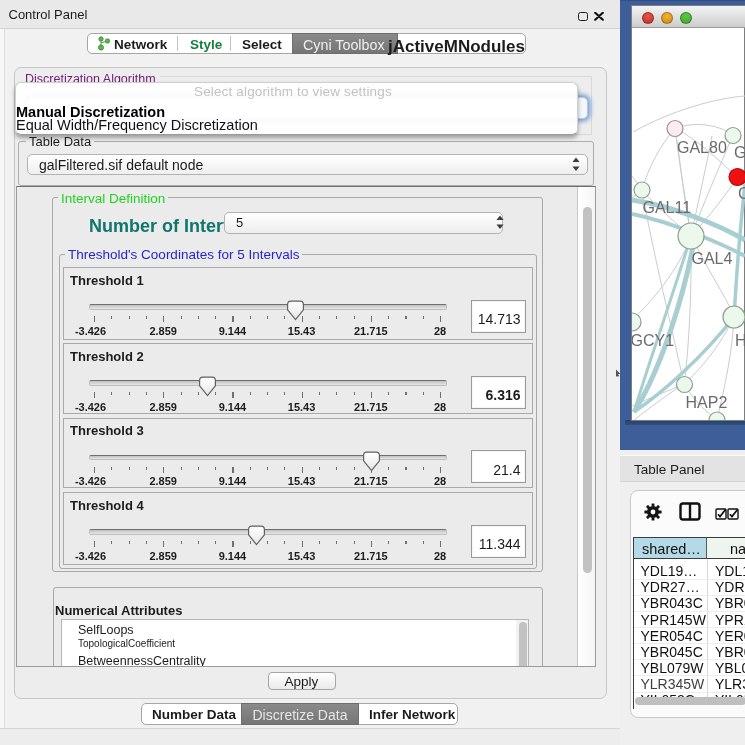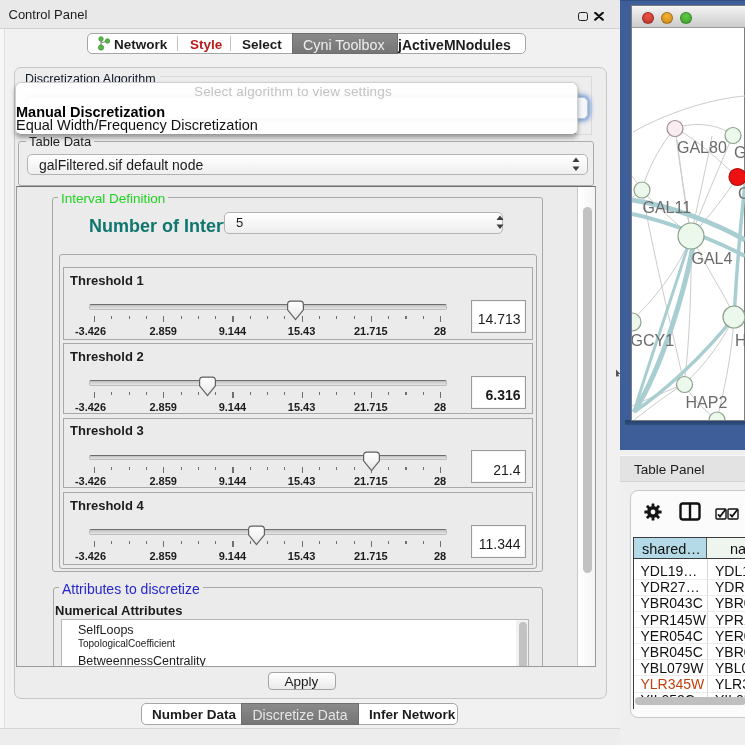--- a/index.html
+++ b/index.html
@@ -19,49 +19,50 @@
 <div style="position:absolute;left:292px;top:33px;width:106px;height:21px;background:linear-gradient(#8a8a8a,#757575);border:1px solid #6e6e6e;"></div>
 <div style="position:absolute;left:177px;top:36px;width:1px;height:15px;background:#c2c2c2;"></div>
 <div style="position:absolute;left:230px;top:36px;width:1px;height:15px;background:#c2c2c2;"></div>
 <svg class="b" style="left:97px;top:36px" width="14" height="15" viewBox="0 0 14 15">
     <path d="M4,3 L4,11 M4,7 L10,5" stroke="#8a8a8a" stroke-width="1.2" fill="none"></path>
     <circle cx="4" cy="3" r="2.2" fill="#57b847" stroke="#3a8f2e" stroke-width="0.8"></circle>
     <circle cx="4" cy="11.5" r="2.6" fill="#57b847" stroke="#3a8f2e" stroke-width="0.8"></circle>
     <circle cx="10.5" cy="5" r="2.2" fill="#57b847" stroke="#3a8f2e" stroke-width="0.8"></circle>
   </svg>
 <div style="position:absolute;left:114px;top:37px;font-size:13.5px;color:#1c1c1c;font-weight:bold;white-space:nowrap;">Network</div>
-<div style="position:absolute;left:190px;top:37px;font-size:13.5px;color:#b91c1c;font-weight:bold;white-space:nowrap;">Style</div>
+<div style="position:absolute;left:190px;top:37px;font-size:13.5px;color:#15803d;font-weight:bold;white-space:nowrap;">Style</div>
 <div style="position:absolute;left:242px;top:37px;font-size:13.5px;color:#1c1c1c;font-weight:bold;white-space:nowrap;">Select</div>
 <div style="position:absolute;left:303px;top:36.5px;font-size:14.3px;color:#efefef;font-weight:normal;white-space:nowrap;">Cyni Toolbox</div>
-<div style="position:absolute;left:398px;top:37px;font-size:14px;color:#1c1c1c;font-weight:bold;white-space:nowrap;">jActiveMNodules</div>
+<div style="position:absolute;left:388px;top:37px;font-size:17px;color:#1c1c1c;font-weight:bold;white-space:nowrap;">jActiveMNodules</div>
 <div style="position:absolute;left:14px;top:67px;width:593px;height:632px;background:#ededed;border:1px solid #c6c6c6;border-radius:7px;"></div>
 <div style="position:absolute;left:160px;top:76px;width:432px;height:1px;background:#d9d9d9;"></div>
 <div style="position:absolute;left:591px;top:76px;width:1px;height:59px;background:#d9d9d9;"></div>
 <div style="position:absolute;left:560px;top:134px;width:32px;height:1px;background:#d9d9d9;"></div>
-<div style="position:absolute;left:25px;top:71.5px;font-size:12.5px;color:#0f172a;font-weight:normal;white-space:nowrap;">Discretization Algorithm</div>
+<div style="position:absolute;left:25px;top:71.5px;font-size:12.5px;color:#701a75;font-weight:normal;white-space:nowrap;">Discretization Algorithm</div>
 <div style="position:absolute;left:27px;top:97px;width:561px;height:22px;background:#f4f6fa;border:1px solid #b9c6d8;border-radius:5px;box-shadow:0 0 4px 2.5px rgba(92,142,210,0.8);"></div>
 <div style="position:absolute;left:18px;top:141px;width:576px;height:45px;border:1px solid #adadad;border-radius:3px;"></div>
 <div style="position:absolute;left:26px;top:134px;font-size:13px;color:#1c1c1c;font-weight:normal;white-space:nowrap;"><span style="background:#ededed;padding:0 3px;">Table Data</span></div>
 <div style="position:absolute;left:27px;top:154px;width:561px;height:21px;background:linear-gradient(#ffffff,#efefef);border:1px solid #b3b3b3;border-radius:5px;"></div>
 <div style="position:absolute;left:39px;top:157px;font-size:14px;color:#1c1c1c;font-weight:normal;white-space:nowrap;">galFiltered.sif default node</div>
 <svg class="b" style="left:570px;top:157px" width="12" height="15" viewBox="0 0 12 15">
     <path d="M6,0.5 L9.5,5 L2.5,5 Z" fill="#3c3c3c"></path>
     <path d="M6,14 L9.5,9.5 L2.5,9.5 Z" fill="#3c3c3c"></path>
   </svg>
 <div style="position:absolute;left:16px;top:186px;width:580px;height:481px;background:#ebebeb;border:1px solid #9a9a9a;border-top:1px solid #6f6f6f;overflow:hidden;">
 <div style="position:absolute;left:35px;top:10px;width:491px;height:375px;border:1px solid #a8a8a8;border-radius:3px;"></div>
 <div style="position:absolute;left:41px;top:3.5px;font-size:13.5px;color:#21d321;font-weight:normal;white-space:nowrap;"><span style="background:#ebebeb;padding:0 3px;">Interval Definition</span></div>
 <div style="position:absolute;left:72px;top:29px;font-size:18px;color:#0f766e;font-weight:bold;white-space:nowrap;">Number of Intervals</div>
 <div style="position:absolute;left:207px;top:25px;width:279px;height:22px;background:linear-gradient(#ffffff,#ededed);border:1px solid #b3b3b3;border-radius:5px;"></div>
 <div style="position:absolute;left:219px;top:28px;font-size:13px;color:#1c1c1c;font-weight:normal;white-space:nowrap;">5</div>
 <svg class="b" style="left:477px;top:28px" width="12" height="15" viewBox="0 0 12 15">
       <path d="M6,0.5 L9.5,5 L2.5,5 Z" fill="#3c3c3c"></path>
       <path d="M6,14 L9.5,9.5 L2.5,9.5 Z" fill="#3c3c3c"></path>
     </svg>
 <div style="position:absolute;left:42px;top:67px;width:478px;height:315px;border:1px solid #a8a8a8;border-radius:3px;"></div>
+<div style="position:absolute;left:48px;top:59.5px;font-size:13.5px;color:#2626cc;font-weight:normal;white-space:nowrap;"><span style="background:#ebebeb;padding:0 3px;">Threshold's Coordinates for 5 Intervals</span></div>
 <div style="position:absolute;left:46px;top:80.0px;width:470px;height:72.5px;border:1px solid #a8a8a8;background:#ebebeb;"></div>
 <div style="position:absolute;left:53px;top:85.5px;font-size:13px;color:#1c1c1c;font-weight:bold;white-space:nowrap;">Threshold 1</div>
 <div style="position:absolute;left:72.0px;top:117.0px;width:358.0px;height:5.8px;background:linear-gradient(#c0c0c0,#e6e6e6);border:1px solid #bdbdbd;border-top:1.4px solid #6e6e6e;border-radius:2px;"></div>
 <div style="position:absolute;left:77.0px;top:129.3px;width:1.2px;height:6.2px;background:#6f6f6f;"></div>
 <div style="position:absolute;left:94.3px;top:129.3px;width:1.2px;height:3.0px;background:#6f6f6f;"></div>
 <div style="position:absolute;left:111.6px;top:129.3px;width:1.2px;height:3.0px;background:#6f6f6f;"></div>
 <div style="position:absolute;left:128.9px;top:129.3px;width:1.2px;height:3.0px;background:#6f6f6f;"></div>
 <div style="position:absolute;left:146.2px;top:129.3px;width:1.2px;height:6.2px;background:#6f6f6f;"></div>
 <div style="position:absolute;left:163.5px;top:129.3px;width:1.2px;height:3.0px;background:#6f6f6f;"></div>
 <div style="position:absolute;left:180.8px;top:129.3px;width:1.2px;height:3.0px;background:#6f6f6f;"></div>
@@ -217,21 +218,20 @@
           <stop offset="0" stop-color="#ffffff"></stop>
           <stop offset="0.55" stop-color="#f2f2f2"></stop>
           <stop offset="1" stop-color="#e3e3e3"></stop>
         </linearGradient>
       </defs>
       <path d="M1.6,4.4 Q1.6,1.2 4.8,1.2 L14.2,1.2 Q17.4,1.2 17.4,4.4 L17.4,9.8 L9.5,19.6 L1.6,9.8 Z" fill="url(#g492)" stroke="#606060" stroke-width="1.2"></path>
     </svg>
 <div style="position:absolute;left:453.5px;top:337.79999999999995px;width:55.5px;height:33px;background:#ffffff;border:1px solid #9a9a9a;box-shadow:inset 0 0 0 1px #f5f5f5;"></div>
 <div style="position:absolute;left:453.5px;top:349.20000000000005px;font-size:14px;color:#1c1c1c;font-weight:normal;white-space:nowrap;"><span style="display:inline-block;width:50px;text-align:right;">11.344</span></div>
 <div style="position:absolute;left:36px;top:400px;width:490px;height:130px;border:1px solid #a8a8a8;border-radius:3px;"></div>
-<div style="position:absolute;left:42px;top:393.5px;font-size:14px;color:#2626cc;font-weight:normal;white-space:nowrap;"><span style="background:#ebebeb;padding:0 3px;">Attributes to discretize</span></div>
 <div style="position:absolute;left:38px;top:415.5px;font-size:13px;color:#1c1c1c;font-weight:bold;white-space:nowrap;">Numerical Attributes</div>
 <div style="position:absolute;left:44px;top:431.5px;width:467.5px;height:60px;background:#ffffff;border:1px solid #b5b5b5;"></div>
 <div style="position:absolute;left:61px;top:435.5px;font-size:12.5px;color:#1c1c1c;font-weight:normal;white-space:nowrap;">SelfLoops</div>
 <div style="position:absolute;left:61px;top:451px;font-size:10px;color:#1c1c1c;font-weight:normal;white-space:nowrap;">TopologicalCoefficient</div>
 <div style="position:absolute;left:61px;top:466.5px;font-size:12.5px;color:#1c1c1c;font-weight:normal;white-space:nowrap;">BetweennessCentrality</div>
 <div style="position:absolute;left:498.5px;top:432.5px;width:12.5px;height:58px;background:#f2f2f2;"></div>
 <div style="position:absolute;left:501.5px;top:434.5px;width:8.5px;height:56px;background:#c2c2c2;border-radius:4px;"></div>
 <div style="position:absolute;left:560px;top:0.19999999999998863px;width:19px;height:480px;background:linear-gradient(90deg,#ffffff,#f4f4f4);border-left:1px solid #c8c8c8;"></div>
 <div style="position:absolute;left:566px;top:20px;width:8.5px;height:366px;background:#c2c2c2;border-radius:4.5px;"></div>
 </div>
@@ -358,21 +358,21 @@
 <div style="position:absolute;left:640.5px;top:595.4000000000001px;font-size:14px;color:#111;font-weight:normal;white-space:nowrap;">YBR043C</div>
 <div style="position:absolute;left:715px;top:595.4000000000001px;font-size:14px;color:#111;font-weight:normal;white-space:nowrap;">YBR043</div>
 <div style="position:absolute;left:640.5px;top:611.5000000000001px;font-size:14px;color:#111;font-weight:normal;white-space:nowrap;">YPR145W</div>
 <div style="position:absolute;left:715px;top:611.5000000000001px;font-size:14px;color:#111;font-weight:normal;white-space:nowrap;">YPR145</div>
 <div style="position:absolute;left:640.5px;top:627.6000000000001px;font-size:14px;color:#111;font-weight:normal;white-space:nowrap;">YER054C</div>
 <div style="position:absolute;left:715px;top:627.6000000000001px;font-size:14px;color:#111;font-weight:normal;white-space:nowrap;">YER054</div>
 <div style="position:absolute;left:640.5px;top:643.7000000000002px;font-size:14px;color:#111;font-weight:normal;white-space:nowrap;">YBR045C</div>
 <div style="position:absolute;left:715px;top:643.7000000000002px;font-size:14px;color:#111;font-weight:normal;white-space:nowrap;">YBR045</div>
 <div style="position:absolute;left:640.5px;top:659.8000000000002px;font-size:14px;color:#111;font-weight:normal;white-space:nowrap;">YBL079W</div>
 <div style="position:absolute;left:715px;top:659.8000000000002px;font-size:14px;color:#111;font-weight:normal;white-space:nowrap;">YBL079</div>
-<div style="position:absolute;left:640.5px;top:675.9000000000002px;font-size:14px;color:#c2410c;font-weight:normal;white-space:nowrap;">YLR345W</div>
+<div style="position:absolute;left:640.5px;top:675.9000000000002px;font-size:14px;color:#404040;font-weight:normal;white-space:nowrap;">YLR345W</div>
 <div style="position:absolute;left:715px;top:675.9000000000002px;font-size:14px;color:#111;font-weight:normal;white-space:nowrap;">YLR345</div>
 <div style="position:absolute;left:640.5px;top:692.0000000000002px;font-size:14px;color:#111;font-weight:normal;white-space:nowrap;">YIL052C</div>
 <div style="position:absolute;left:715px;top:692.0000000000002px;font-size:14px;color:#111;font-weight:normal;white-space:nowrap;">YIL052</div>
 <div style="position:absolute;left:633.5px;top:578.8px;width:111.5px;height:1px;background:#ededed;"></div>
 <div style="position:absolute;left:633.5px;top:594.9px;width:111.5px;height:1px;background:#ededed;"></div>
 <div style="position:absolute;left:633.5px;top:611.0px;width:111.5px;height:1px;background:#ededed;"></div>
 <div style="position:absolute;left:633.5px;top:627.0999999999999px;width:111.5px;height:1px;background:#ededed;"></div>
 <div style="position:absolute;left:633.5px;top:643.1999999999999px;width:111.5px;height:1px;background:#ededed;"></div>
 <div style="position:absolute;left:633.5px;top:659.3px;width:111.5px;height:1px;background:#ededed;"></div>
 <div style="position:absolute;left:633.5px;top:675.4px;width:111.5px;height:1px;background:#ededed;"></div>

